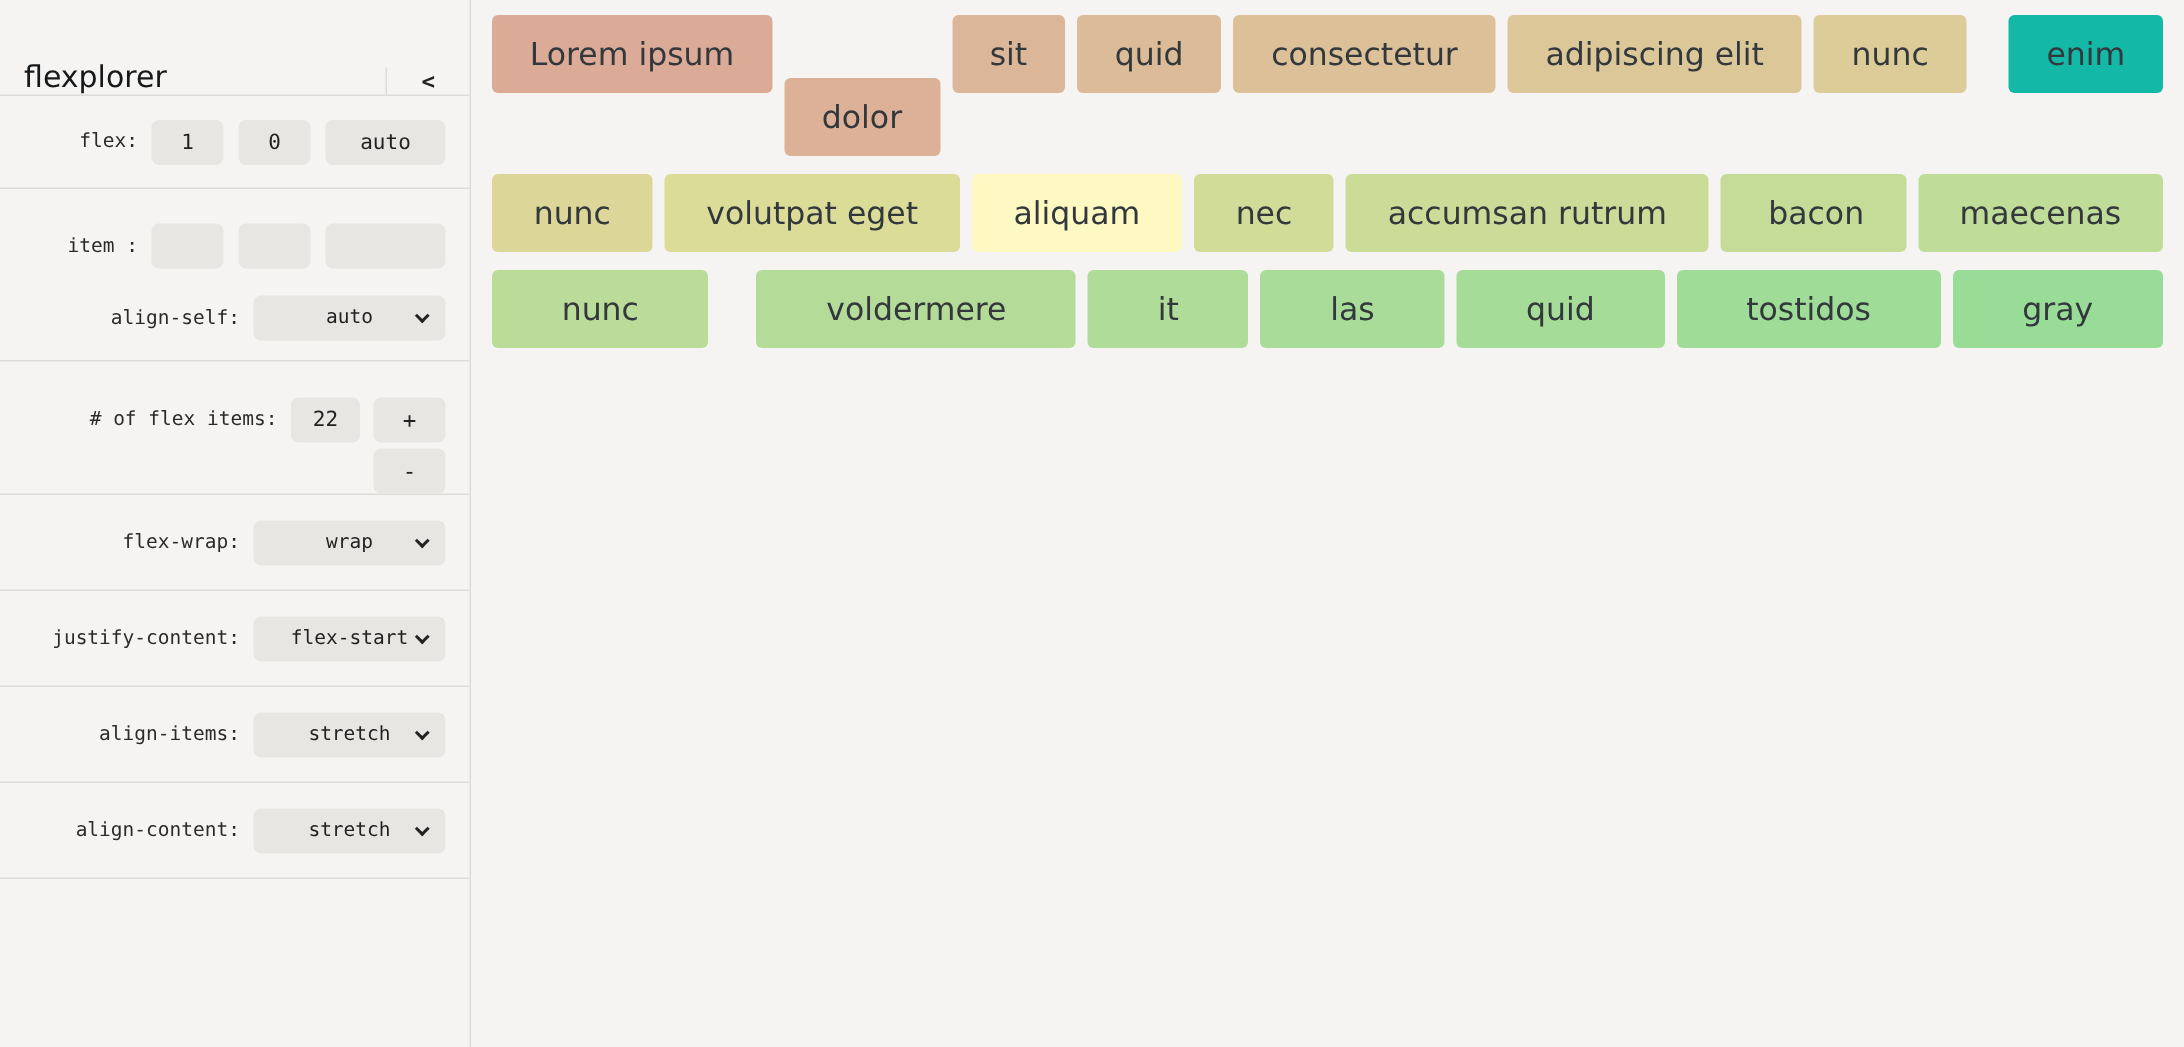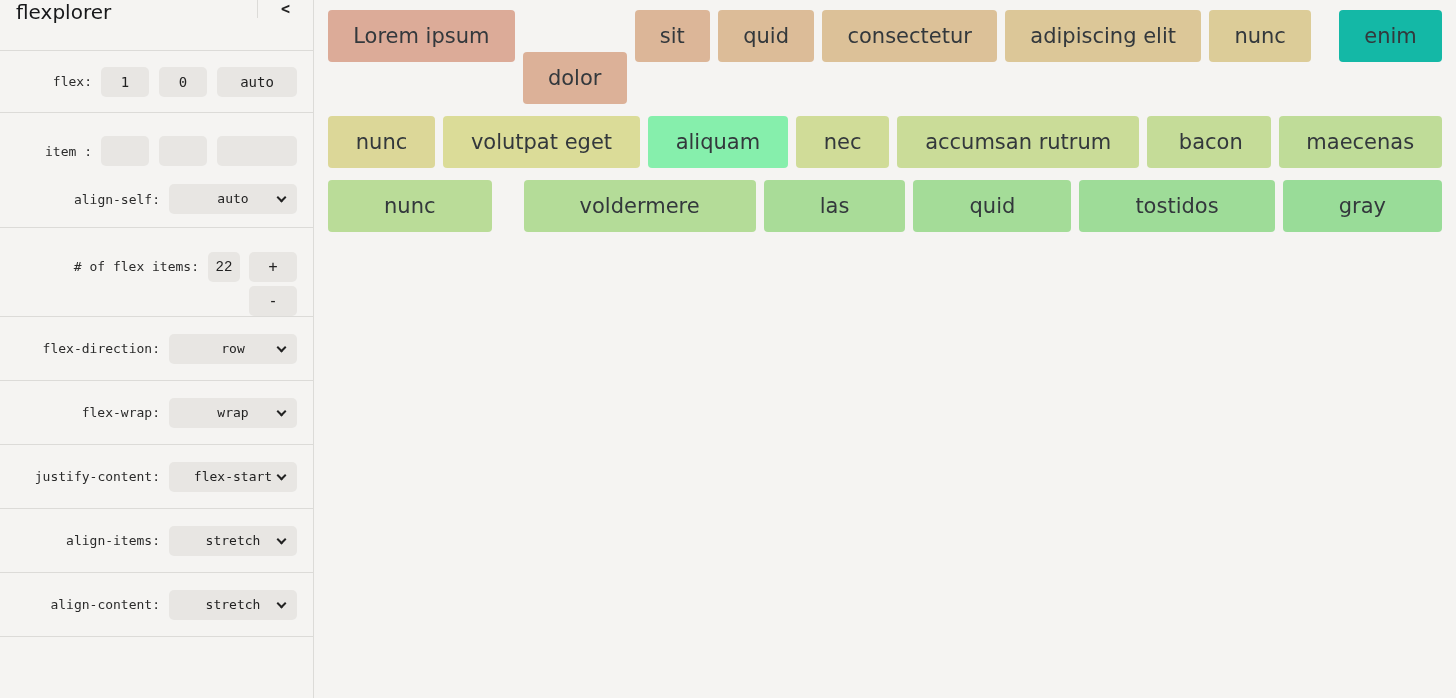--- a/index.html
+++ b/index.html
@@ -11,21 +11,21 @@
     color:#222;
   }
   
   .sidebar {
     width:314px; min-width:314px; height:100%;
     background:#f5f4f2;
     border-right:1px solid #dcdbd8;
     font-family:"DejaVu Sans Mono", monospace;
   }
   .sb-header {
-    height:51px; display:flex; align-items:flex-start;
+    height:64px; display:flex; align-items:flex-end;
     border-bottom:1px solid #dcdbd8;
   }
   .sb-title {
     flex:1; display:flex; align-items:center; padding-left:16px;
     font-family:"DejaVu Sans", sans-serif;
     font-size:20px; color:#17181a;
   }
   .sb-collapse {
     width:56px; border-left:1px solid #dcdbd8;
     display:flex; align-items:center; justify-content:center;
@@ -39,21 +39,21 @@
   .lbl {
     font-size:13px; color:#2b2b2b; margin-right:9px; white-space:pre;
   }
   .ctl {
     background:#e8e6e3; border:none; border-radius:5px;
     height:30px; text-align:center;
     font-family:"DejaVu Sans Mono", monospace;
     font-size:14px; color:#222;
   }
   .ctl + .ctl { margin-left:10px; }
-  .w48{width:48px;} .w80{width:80px;} .w46{width:32px;font-family:Liberation Mono, monospace;}
+  .w48{width:48px;} .w80{width:80px;} .w46{width:46px;}
   .sel {
     position:relative; width:128px; height:30px; line-height:30px;
     background:#e8e6e3; border-radius:5px; text-align:center;
     font-size:13px; color:#222; cursor:pointer;
   }
   .sel .chev {
     position:absolute; right:12px; top:10px;
     width:7px; height:7px;
     border-right:2px solid #222; border-bottom:2px solid #222;
     transform:rotate(45deg);
@@ -125,29 +125,20 @@
     <div class="row">
       <span class="lbl"># of flex items:</span>
       <input class="ctl w46" value="22" style="">
       <div class="btncol">
         <button class="btn">+</button>
         <button class="btn">-</button>
       </div>
     </div>
   </div>
 
-  <div class="section sec-sel">
-    <div class="row">
-      <span class="lbl">flex-direction:</span>
-      <div class="sel">
-        <span>row</span>
-        <span class="chev"></span>
-      </div>
-    </div>
-  </div>
 
   <div class="section sec-sel">
     <div class="row">
       <span class="lbl">flex-wrap:</span>
       <div class="sel">
         <span>wrap</span>
         <span class="chev"></span>
       </div>
     </div>
   </div>
@@ -192,28 +183,29 @@
         <div class="flex-item" style="background: rgb(220, 182, 152);">sit</div>
         <div class="flex-item" style="background: rgb(220, 188, 152);">quid</div>
         <div class="flex-item" style="background: rgb(220, 193, 152);">consectetur</div>
         <div class="flex-item" style="background: rgb(220, 199, 152);">adipiscing elit</div>
         <div class="flex-item" style="background: rgb(220, 204, 152);">nunc</div>
         <div class="flex-item" style="background: #14b8a6; margin-left: 24px;">enim</div>
       </div>
       <div class="flex-row">
         <div class="flex-item" style="background: rgb(220, 215, 152);">nunc</div>
         <div class="flex-item" style="background: rgb(219, 220, 152);">volutpat eget</div>
-        <div class="flex-item" style="background: #86efac;">aliquam</div>
+        <div class="flex-item" style="background: #fef9c3;">aliquam</div>
         <div class="flex-item" style="background: rgb(208, 220, 152);">nec</div>
         <div class="flex-item" style="background: rgb(202, 220, 152);">accumsan rutrum</div>
         <div class="flex-item" style="background: rgb(197, 220, 152); padding-left: 24px;">bacon</div>
         <div class="flex-item" style="background: rgb(191, 220, 152);">maecenas</div>
       </div>
       <div class="flex-row">
         <div class="flex-item" style="background: rgb(186, 220, 152);">nunc</div>
         <div class="flex-item" style="background: rgb(180, 220, 152); margin-left: 28px;">voldermere</div>
+        <div class="flex-item" style="background: rgb(175, 220, 152);">it</div>
         <div class="flex-item" style="background: rgb(169, 220, 152);">las</div>
         <div class="flex-item" style="background: rgb(164, 220, 152);">quid</div>
         <div class="flex-item" style="background: rgb(158, 220, 152);">tostidos</div>
         <div class="flex-item" style="background: rgb(153, 220, 152);">gray</div>
       </div>
     </div>
 </div>
 
 </body></html>

